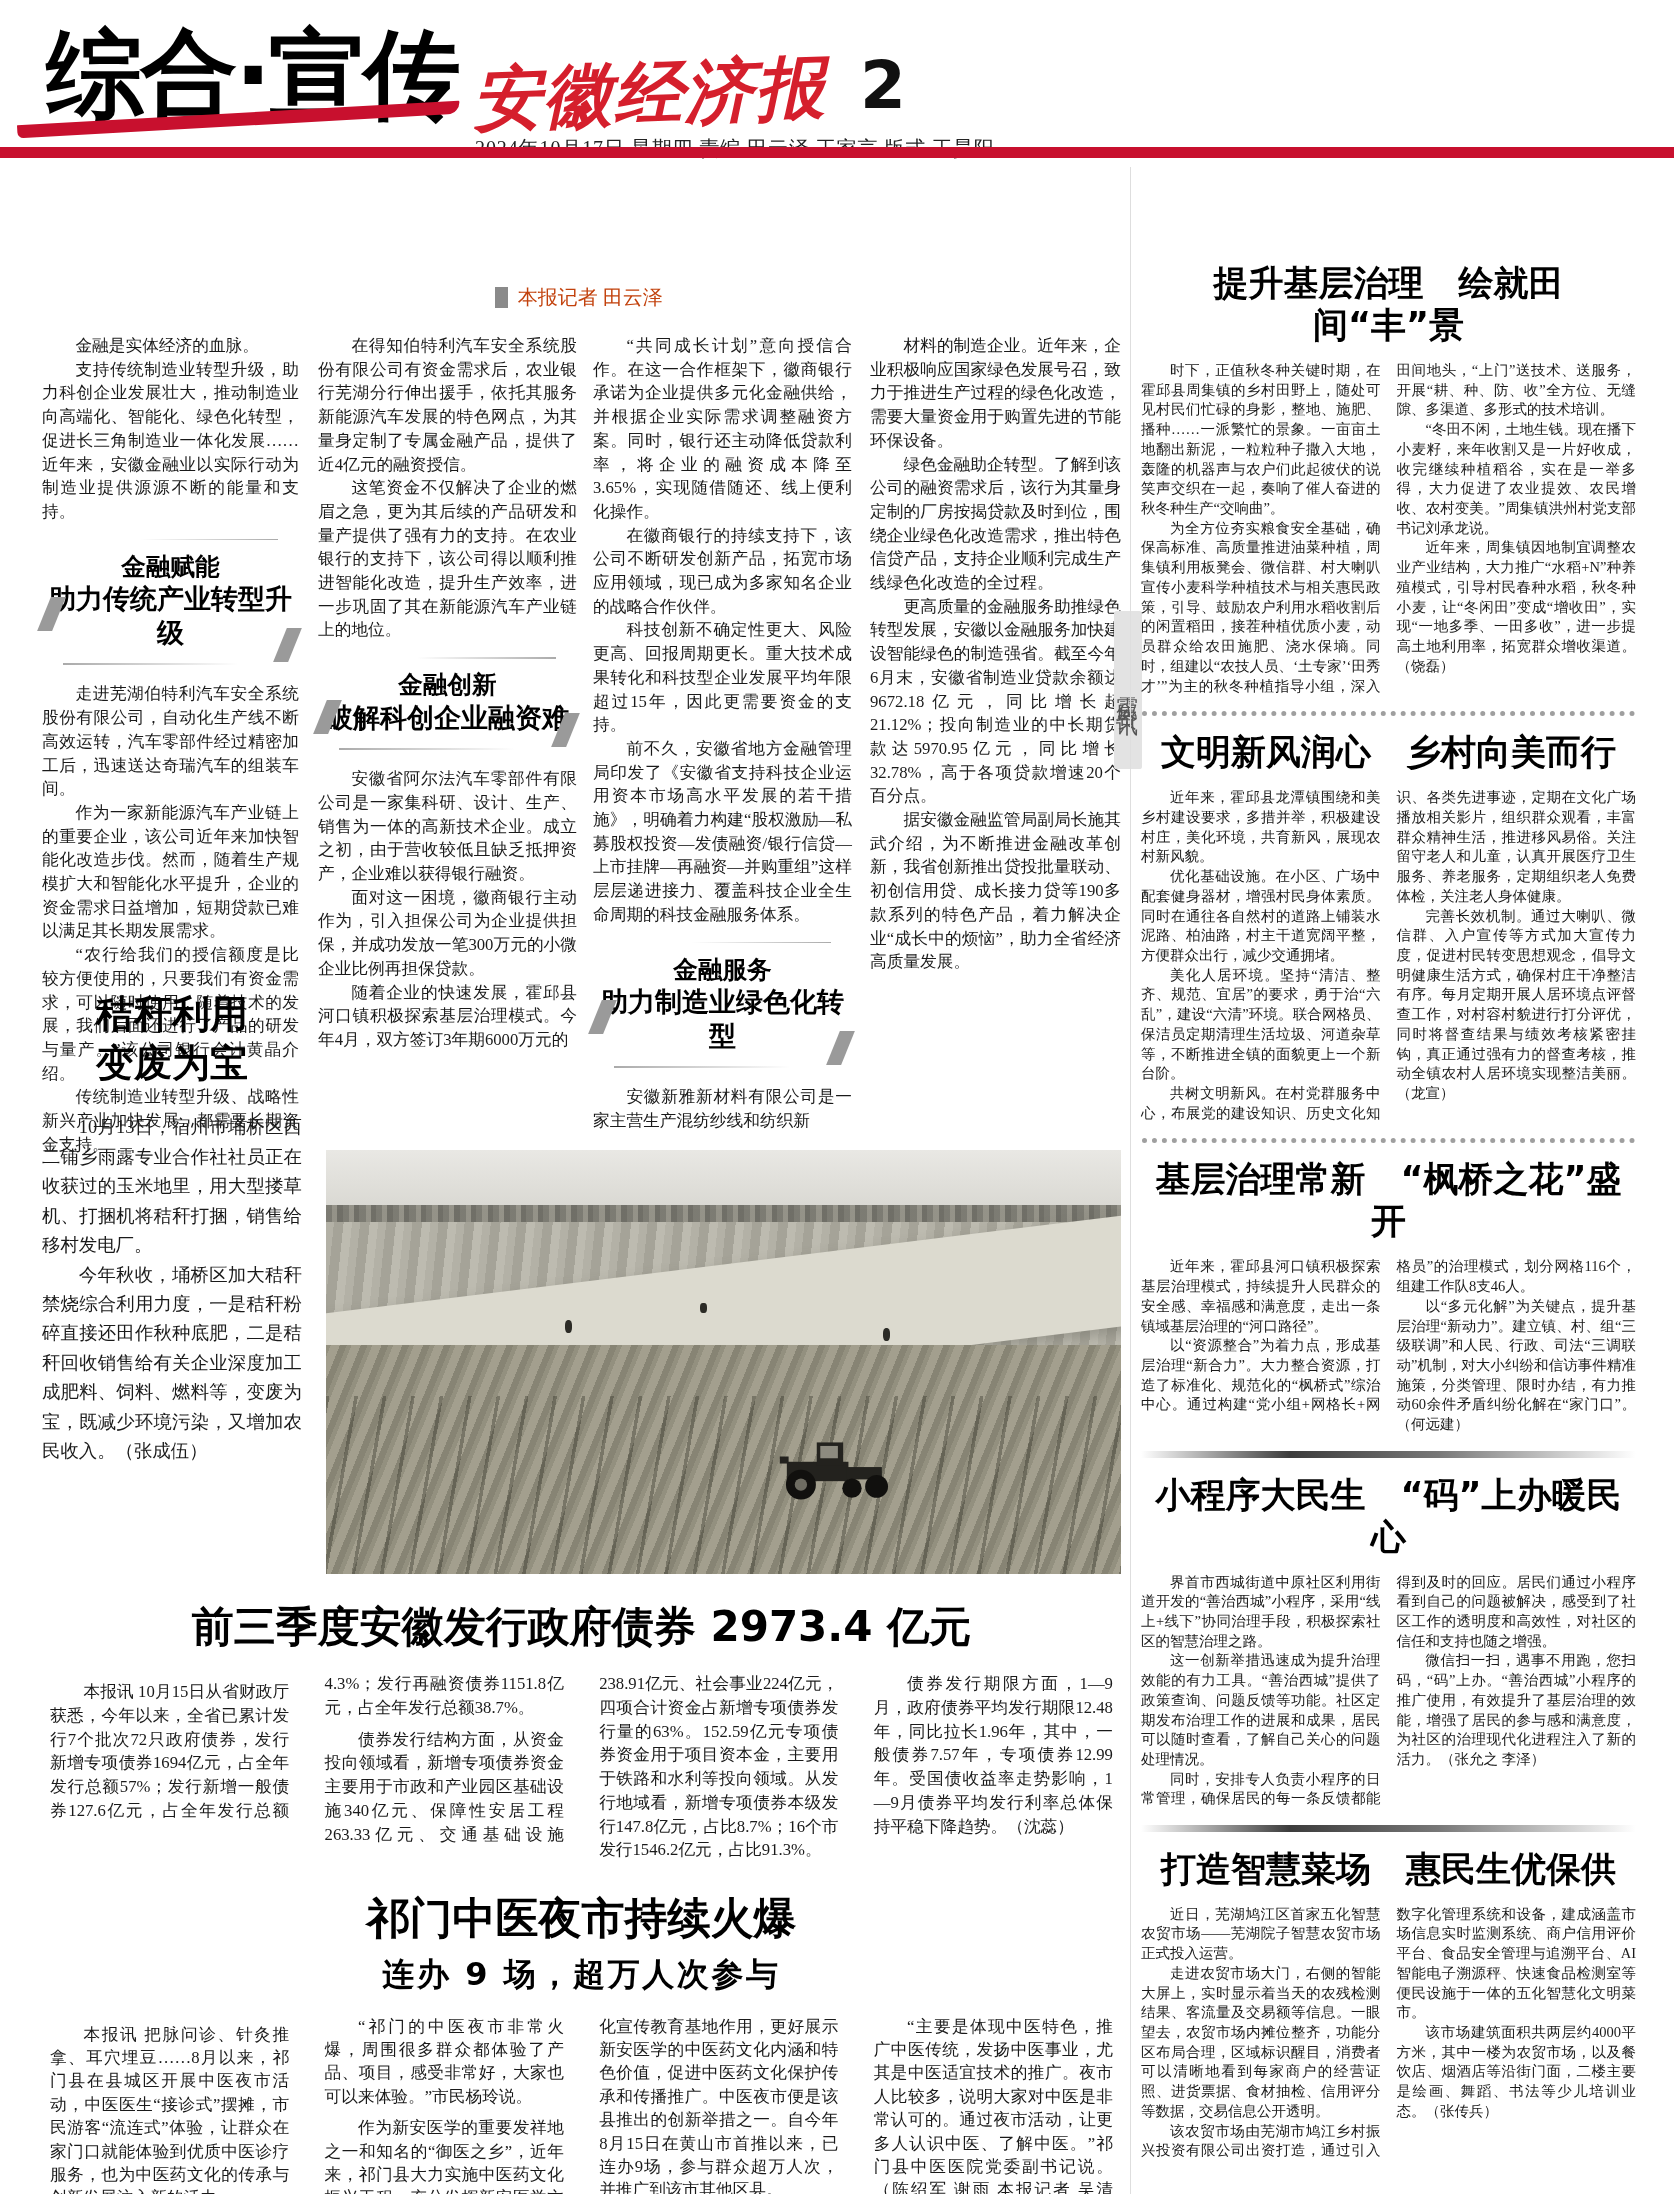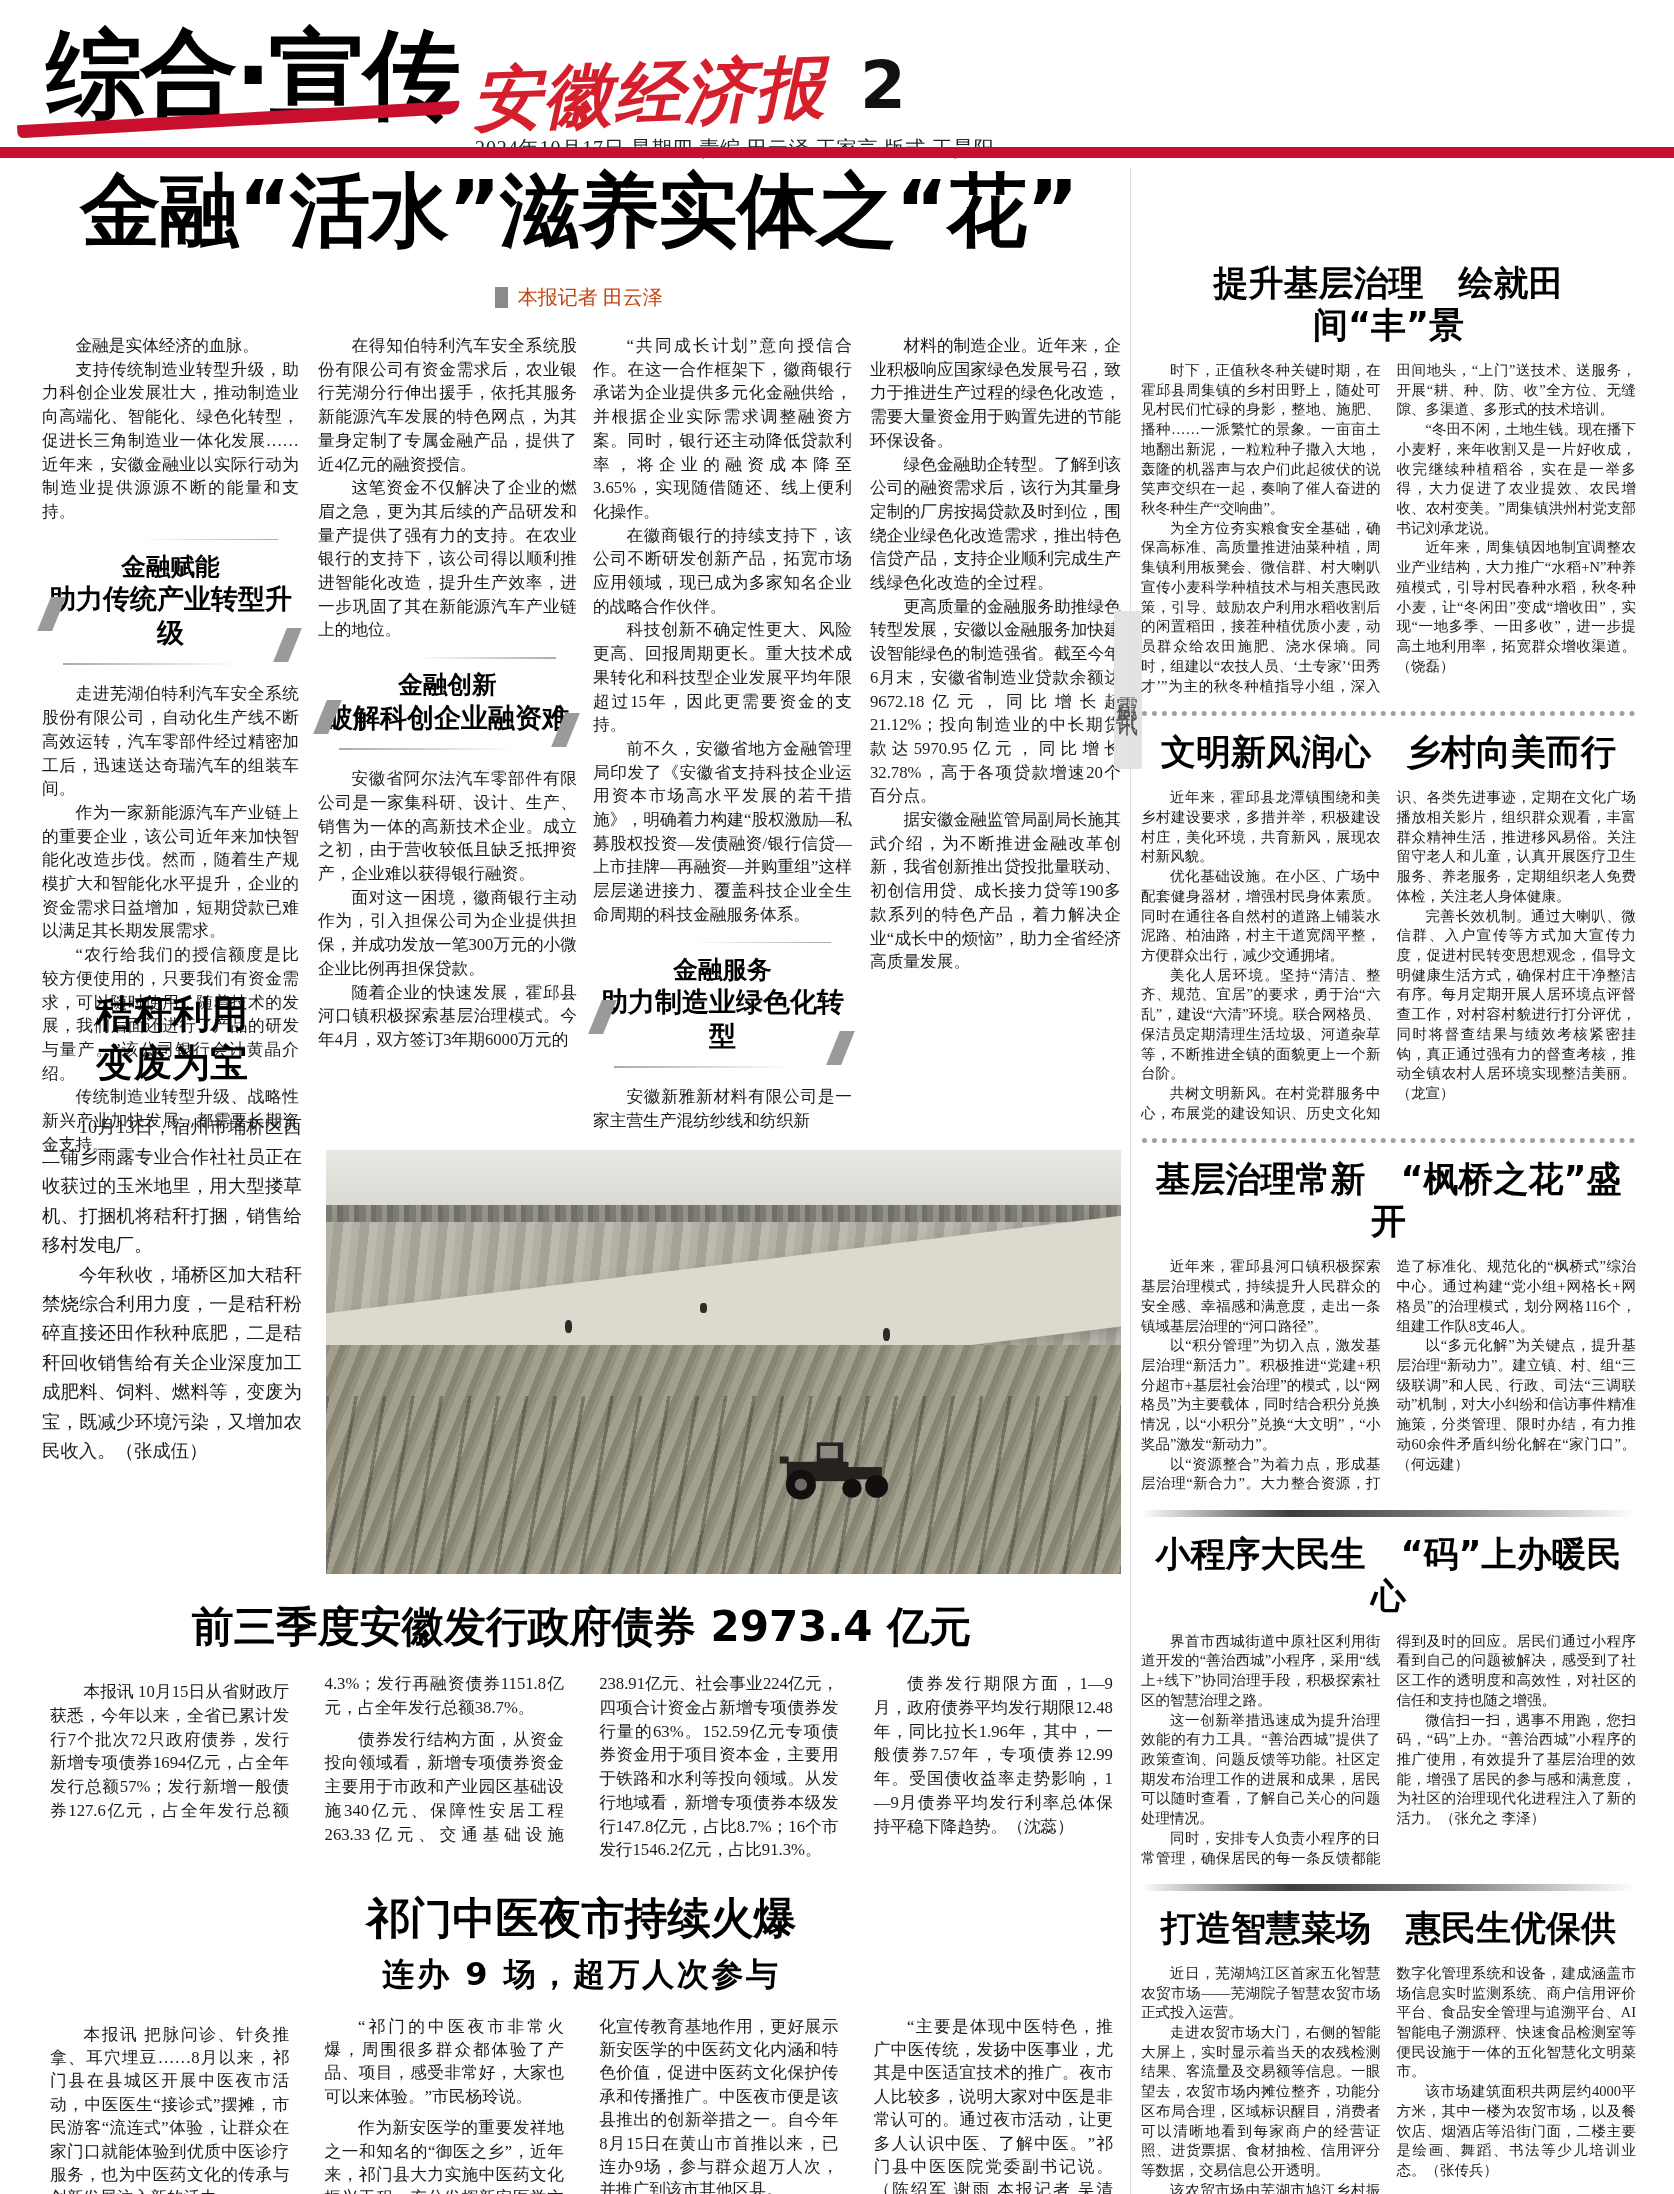--- a/index.html
+++ b/index.html
@@ -103,21 +103,20 @@
 
 <div class="page">
 
   <div class="section-title">综合·宣传</div>
   <div class="masthead">安徽经济报</div>
   <div class="page-num">2</div>
   <div class="dateline">2024年10月17日 星期四 责编 田云泽 王家言 版式 王昊阳</div>
   <div class="red-swoosh"></div>
   <div class="red-bar"></div>
 
-  <div class="main-headline">金融“活水”滋养实体之“花”</div>
   <div class="main-byline"><span class="byline-marker"></span><span>本报记者 田云泽</span></div>
   <div class="mcol" id="mcol1">
       <p>金融是实体经济的血脉。</p>
       <p>支持传统制造业转型升级，助力科创企业发展壮大，推动制造业向高端化、智能化、绿色化转型，促进长三角制造业一体化发展……近年来，安徽金融业以实际行动为制造业提供源源不断的能量和支持。</p>
       <div class="subhead">
         <div class="line-top"></div>
         <div class="line-bot"></div>
         <div class="subhead-kicker">金融赋能</div>
         <div class="subhead-title">助力传统产业转型升级</div>
       </div>
@@ -235,21 +234,20 @@
           <p>美化人居环境。坚持“清洁、整齐、规范、宜居”的要求，勇于治“六乱”，建设“六清”环境。联合网格员、保洁员定期清理生活垃圾、河道杂草等，不断推进全镇的面貌更上一个新台阶。</p>
           <p>共树文明新风。在村党群服务中心，布展党的建设知识、历史文化知识、各类先进事迹，定期在文化广场播放相关影片，组织群众观看，丰富群众精神生活，推进移风易俗。关注留守老人和儿童，认真开展医疗卫生服务、养老服务，定期组织老人免费体检，关注老人身体健康。</p>
           <p>完善长效机制。通过大喇叭、微信群、入户宣传等方式加大宣传力度，促进村民转变思想观念，倡导文明健康生活方式，确保村庄干净整洁有序。每月定期开展人居环境点评督查工作，对村容村貌进行打分评优，同时将督查结果与绩效考核紧密挂钩，真正通过强有力的督查考核，推动全镇农村人居环境实现整洁美丽。（龙宣）</p>
         </div>
       </div>
       <div class="div-dot"></div>
       <div class="r-art">
         <div class="r-head">基层治理常新　“枫桥之花”盛开</div>
         <div class="r-body">
           <p>近年来，霍邱县河口镇积极探索基层治理模式，持续提升人民群众的安全感、幸福感和满意度，走出一条镇域基层治理的“河口路径”。</p>
-          <p>以“积分管理”为切入点，激发基层治理“新活力”。积极推进“党建+积分超市+基层社会治理”的模式，以“网格员”为主要载体，同时结合积分兑换情况，以“小积分”兑换“大文明”，“小奖品”激发“新动力”。</p>
           <p>以“资源整合”为着力点，形成基层治理“新合力”。大力整合资源，打造了标准化、规范化的“枫桥式”综治中心。通过构建“党小组+网格长+网格员”的治理模式，划分网格116个，组建工作队8支46人。</p>
           <p>以“多元化解”为关键点，提升基层治理“新动力”。建立镇、村、组“三级联调”和人民、行政、司法“三调联动”机制，对大小纠纷和信访事件精准施策，分类管理、限时办结，有力推动60余件矛盾纠纷化解在“家门口”。（何远建）</p>
         </div>
       </div>
       <div class="div-grad"></div>
       <div class="r-art">
         <div class="r-head">小程序大民生　“码”上办暖民心</div>
         <div class="r-body">
           <p>界首市西城街道中原社区利用街道开发的“善治西城”小程序，采用“线上+线下”协同治理手段，积极探索社区的智慧治理之路。</p>
           <p>这一创新举措迅速成为提升治理效能的有力工具。“善治西城”提供了政策查询、问题反馈等功能。社区定期发布治理工作的进展和成果，居民可以随时查看，了解自己关心的问题处理情况。</p>

